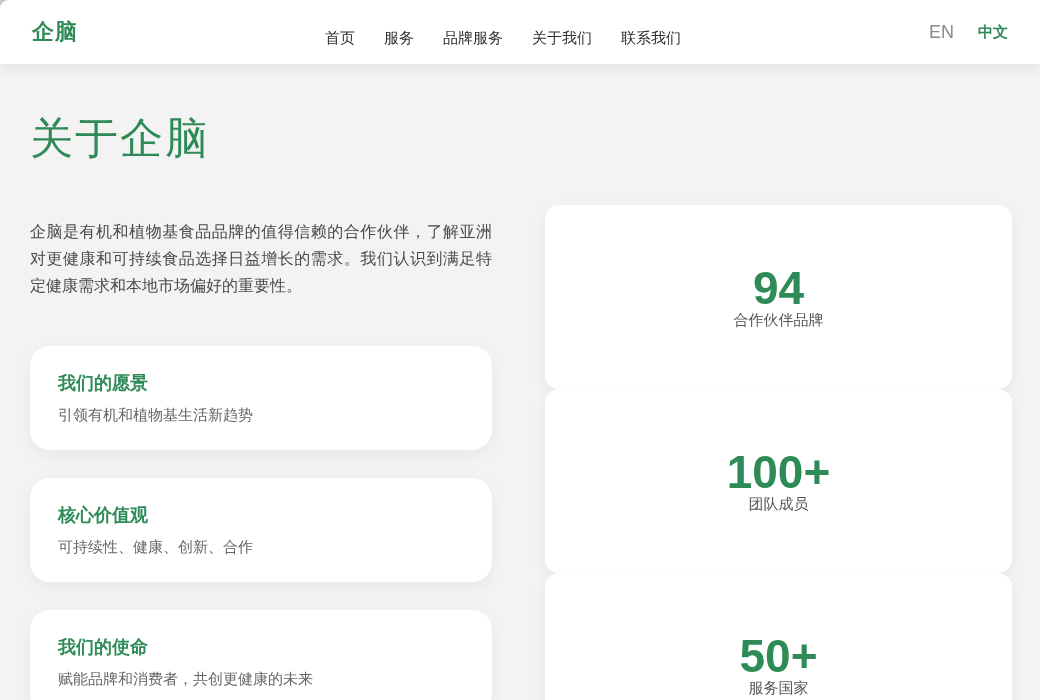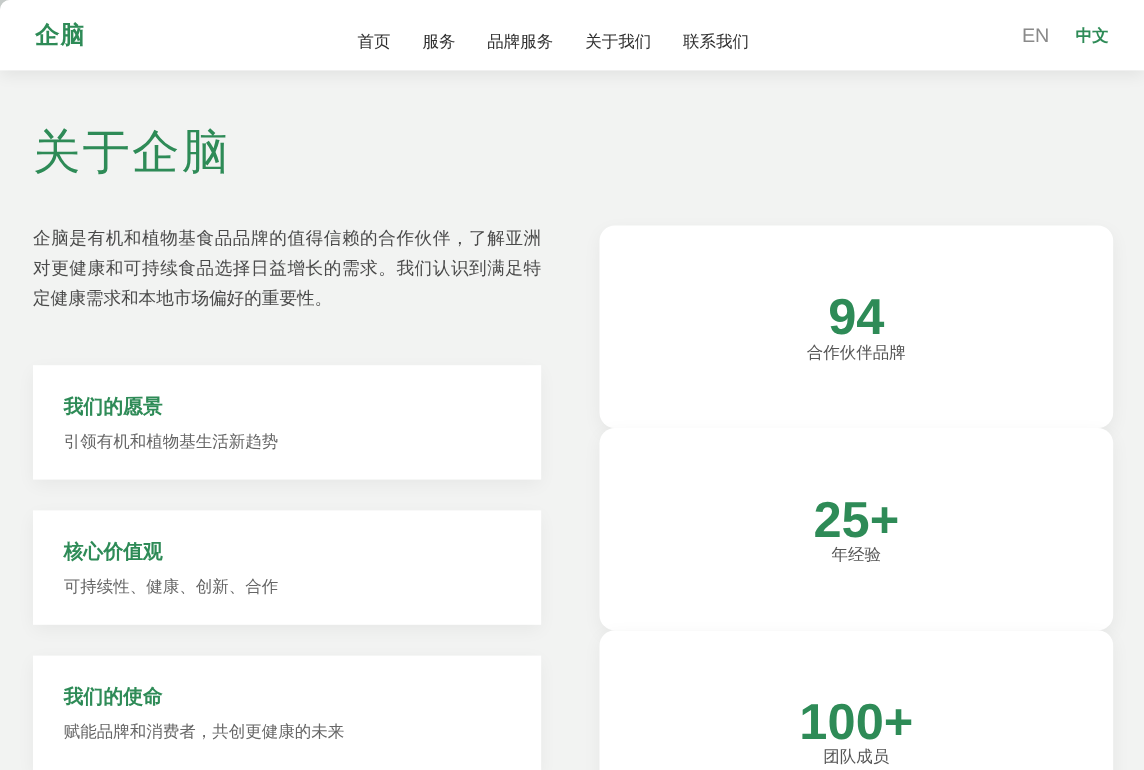--- a/index.html
+++ b/index.html
@@ -54,26 +54,26 @@
     margin-top: 46px;
     font-size: 43px; font-weight: 400;
     color: #2e8b57; letter-spacing: 2px;
   }
   .columns { display: flex; gap: 53px; margin-top: 36px; }
   .col-left  { width: 462px; flex: 0 0 462px; }
   .col-right { width: 467px; flex: 0 0 467px; }
 
   .about-desc {
     font-size: 16px; line-height: 27px;
-    color: #4a4a4a; text-align: justify;
+    color: #4a4a4a; text-align: justify; margin-top: 14px;
   }
 
   .info-card {
     background: #ffffff;
-    border-radius: 0;
+    border-radius: 20px;
     box-shadow: 0 5px 16px rgba(0,0,0,0.05);
     padding: 25px 28px;
     margin-top: 28px;
   }
   .info-card:first-of-type { margin-top: 47px; }
   .info-card h3 {
     font-size: 18px; font-weight: 700; color: #2e8b57;
   }
   .info-card p {
     margin-top: 11px;
@@ -146,24 +146,20 @@
       </div>
 
       <div class="col-right">
         <div class="stats-grid">
 
           <div class="stat-card">
             <div class="stat-value">94</div>
             <div class="stat-label">合作伙伴品牌</div>
           </div>
 
-          <div class="stat-card">
-            <div class="stat-value">25+</div>
-            <div class="stat-label">年经验</div>
-          </div>
 
           <div class="stat-card">
             <div class="stat-value">100+</div>
             <div class="stat-label">团队成员</div>
           </div>
 
           <div class="stat-card">
             <div class="stat-value">50+</div>
             <div class="stat-label">服务国家</div>
           </div>

